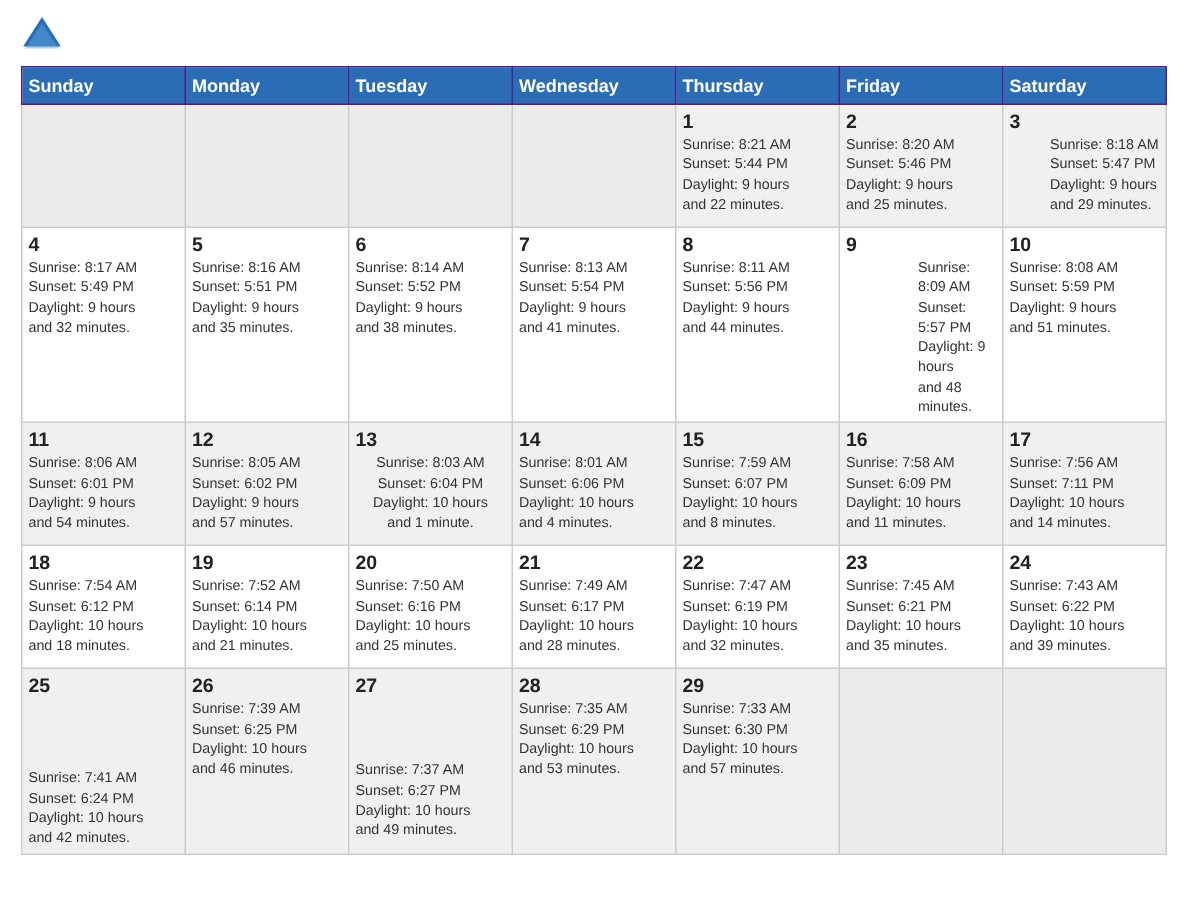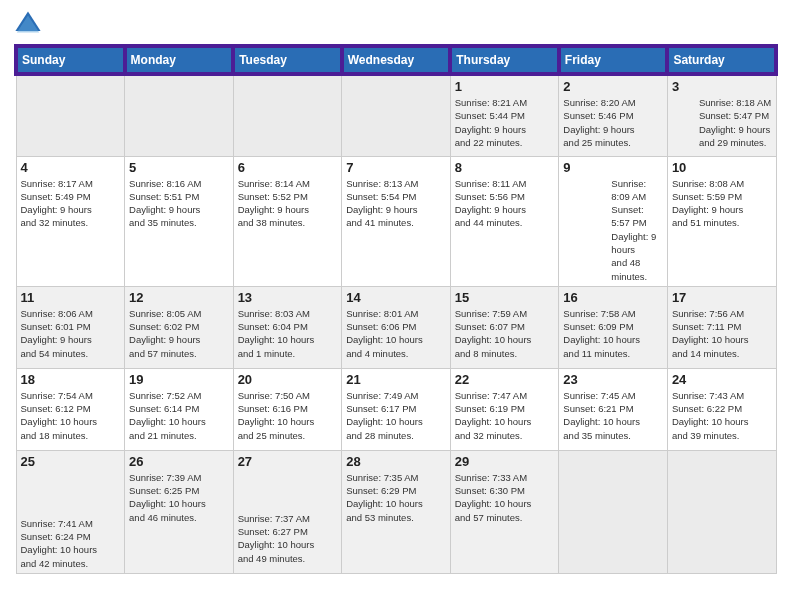--- a/index.html
+++ b/index.html
@@ -49,21 +49,21 @@
       border-collapse: collapse;
       table-layout: fixed;
     }
     .calendar th {
       background: #2a6db5;
       color: #fff;
       font-size: 12px;
       font-weight: bold;
       padding: 5px 4px;
       text-align: left;
-      border: 4px solid #4c1d95;
+      border: 1px solid #4c1d95;
     }
     .calendar td {
       border: 1px solid #ccc;
       vertical-align: top;
       padding: 3px 4px;
       font-size: 10px;
       color: #333;
       background: #fff;
       height: 82px;
     }
@@ -211,21 +211,21 @@
           </td>
           <td>
             <span class="day-number">12</span>
             <div class="day-info" style="white-space: pre-line;">Sunrise: 8:05 AM
 Sunset: 6:02 PM
 Daylight: 9 hours
 and 57 minutes.</div>
           </td>
           <td>
             <span class="day-number">13</span>
-            <div class="day-info" style="white-space: pre-line;">Sunrise: 8:03 AM
+            <div class="day-info" style="white-space: pre-line; text-align: center;">Sunrise: 8:03 AM
 Sunset: 6:04 PM
 Daylight: 10 hours
 and 1 minute.</div>
           </td>
           <td>
             <span class="day-number">14</span>
             <div class="day-info" style="white-space: pre-line;">Sunrise: 8:01 AM
 Sunset: 6:06 PM
 Daylight: 10 hours
 and 4 minutes.</div>

